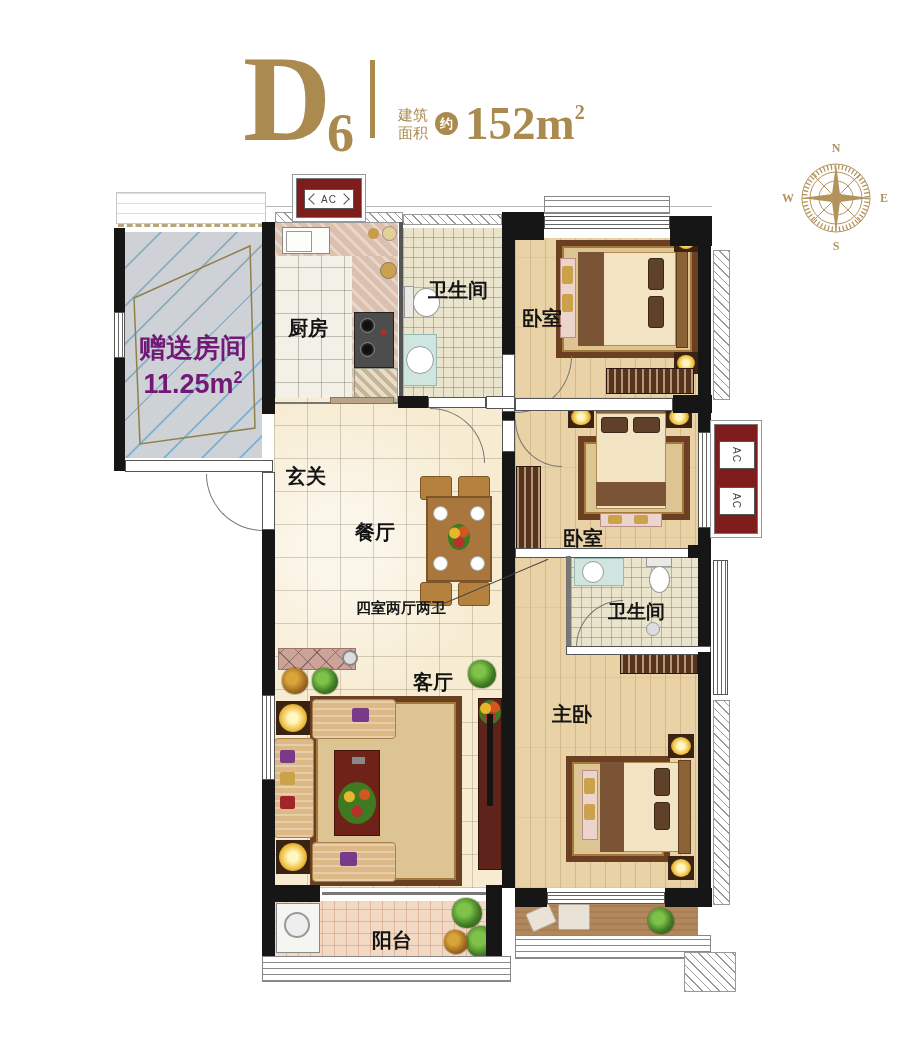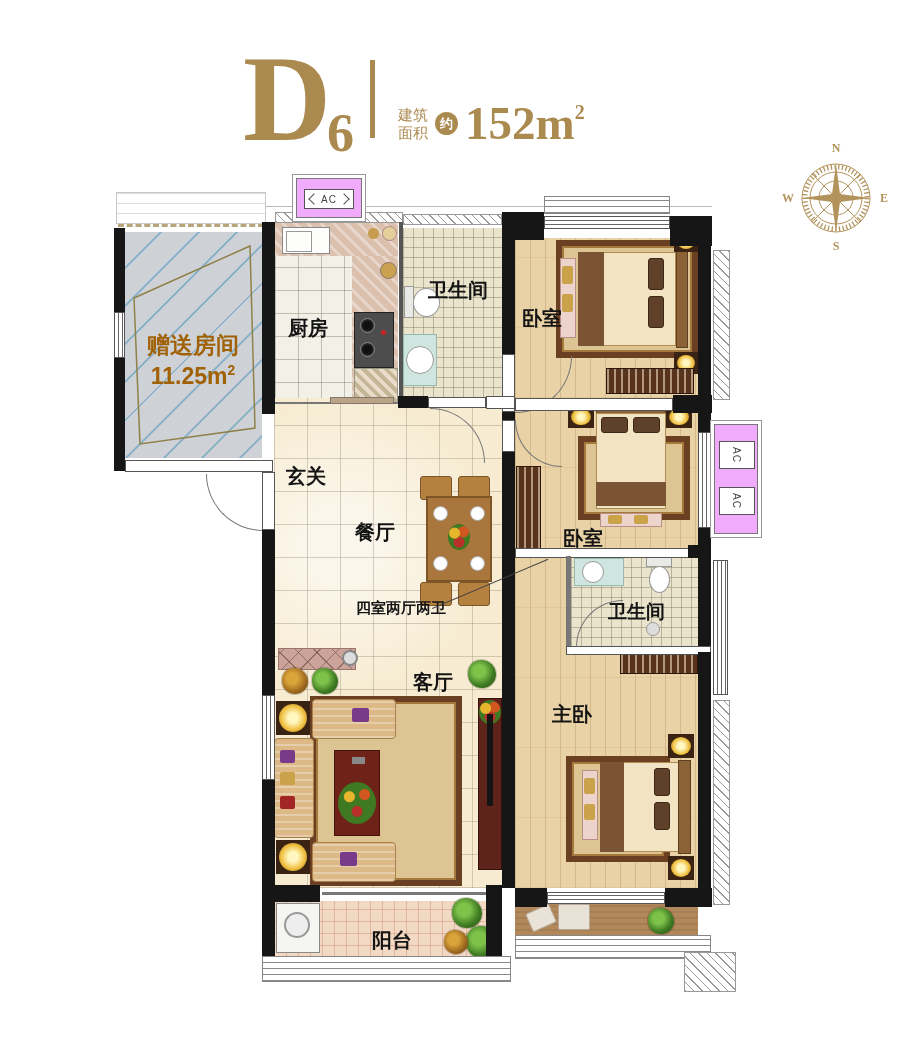--- a/index.html
+++ b/index.html
@@ -51,21 +51,21 @@
   .winH{background:#fff;border:1px solid #555;box-sizing:border-box;
     background-image:repeating-linear-gradient(0deg,transparent 0 3px,#666 3px 4px);}
   .winV{background:#fff;border:1px solid #555;box-sizing:border-box;
     background-image:repeating-linear-gradient(90deg,transparent 0 3px,#666 3px 4px);}
   .hatch{background:#fff;border:1px solid #999;box-sizing:border-box;
     background-image:repeating-linear-gradient(45deg,#9a9a9a 0 1px,transparent 1px 6px);}
   .railH{background:#fff;border:1px solid #888;box-sizing:border-box;
     background-image:repeating-linear-gradient(0deg,#888 0 1px,transparent 1px 6px);}
   .awn{border:1px solid #c9c9c9;box-sizing:border-box;
     background-image:repeating-linear-gradient(0deg,transparent 0 9px,#ddd 9px 10px);}
-  .acplat{background:#f0abfc;border:1px solid #777;box-shadow:0 0 0 3px #fff,0 0 0 4px #999;box-sizing:border-box;text-decoration:underline;}
+  .acplat{background:#7f1d1d;border:1px solid #777;box-shadow:0 0 0 3px #fff,0 0 0 4px #999;box-sizing:border-box;text-decoration:underline;}
   .acbox{border:1px solid #555;box-sizing:border-box;background:#fff;display:flex;align-items:center;
     justify-content:center;font-size:10px;color:#444;letter-spacing:1px;}
   .slider{background:#777;}
   
   .rug{border:6px solid #6b3f22;box-sizing:border-box;background:#dcc493;
     box-shadow:inset 0 0 0 2px #a5793c;}
   .bedbody{background:#f2e4c2;border:1px solid #b08c52;box-sizing:border-box;}
   .headboard{background:#8a6236;border:1px solid #5e3f1e;box-sizing:border-box;}
   .pillow{background:#5f4029;border:1px solid #3c2816;border-radius:3px;box-sizing:border-box;}
   .throw{background:#7b5436;}
@@ -105,21 +105,21 @@
   .cab{background:#cba398;border:1px solid #9a756b;box-sizing:border-box;
     background-image:
       repeating-linear-gradient(45deg,transparent 0 12px,rgba(90,60,50,.5) 12px 13px),
       repeating-linear-gradient(-45deg,transparent 0 12px,rgba(90,60,50,.5) 12px 13px);}
   .wash{background:#f5f5f2;border:1px solid #888;box-sizing:border-box;}
   .drum{border:2px double #999;border-radius:50%;box-sizing:border-box;background:#eee;}
   .tcush{background:#e9e2d6;border:1px solid #b8a998;border-radius:2px;box-sizing:border-box;}
   .corner45{background:repeating-linear-gradient(45deg,#e8dcc8 0 4px,#c6b698 4px 8px);border:1px solid #998;box-sizing:border-box;}
   
   .rlab{font-weight:bold;color:#141414;font-size:20px;line-height:1;white-space:nowrap;}
-  .rlab-big{font-weight:bold;color:#a16207;font-size:23px;line-height:1.35;text-align:center;white-space:nowrap;}
+  .rlab-big{font-weight:bold;color:#701a75;font-size:27px;line-height:1.35;text-align:center;white-space:nowrap;}
   .rlab-sm{font-weight:bold;color:#141414;font-size:15px;line-height:1;white-space:nowrap;}
   .leader{height:0;border-top:1px solid #444;transform-origin:0 0;}
   sup.mini{font-size:60%;}
   .chev{width:7px;height:7px;border-left:1px solid #555;border-bottom:1px solid #555;display:inline-block;}
   .chev.l{transform:rotate(45deg);margin-right:3px;}
   .chev.r{transform:rotate(225deg);margin-left:3px;}
   .acrot{transform:rotate(90deg);}
 </style>
 </head>
 <body>

